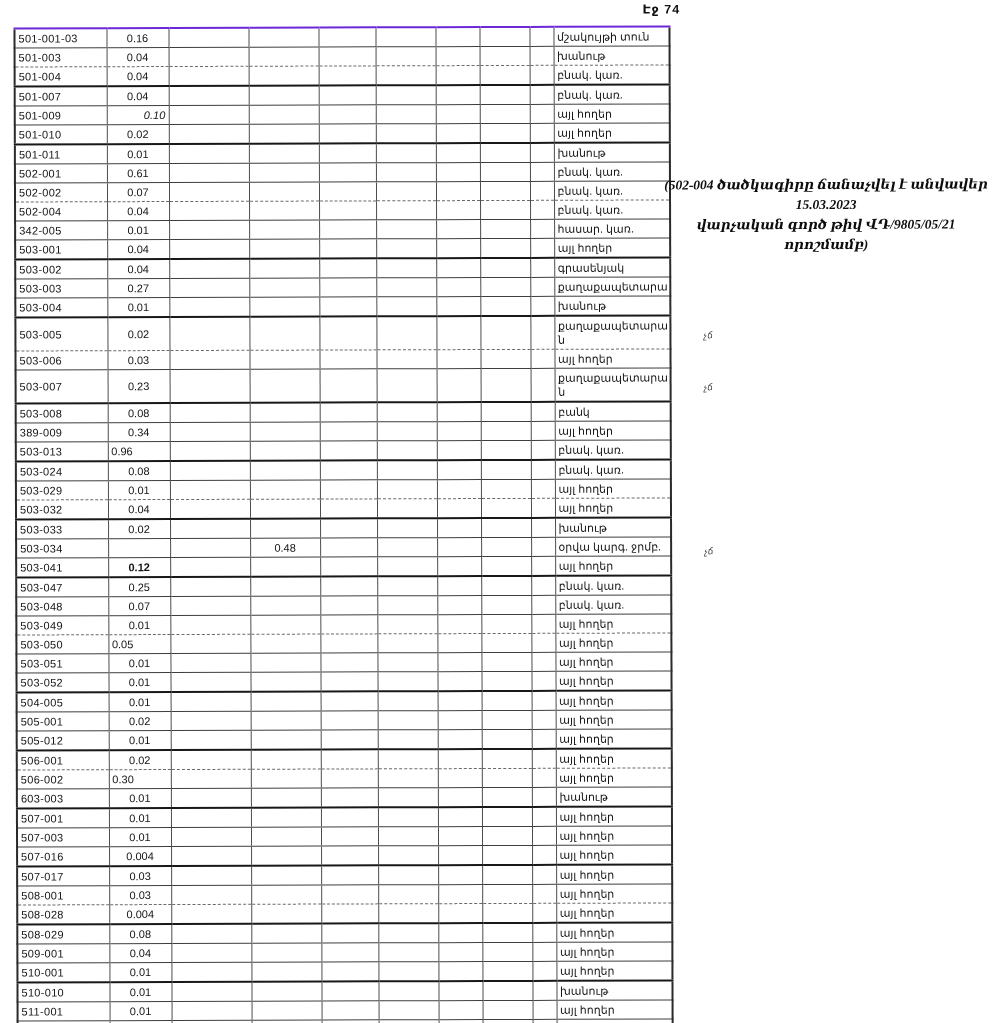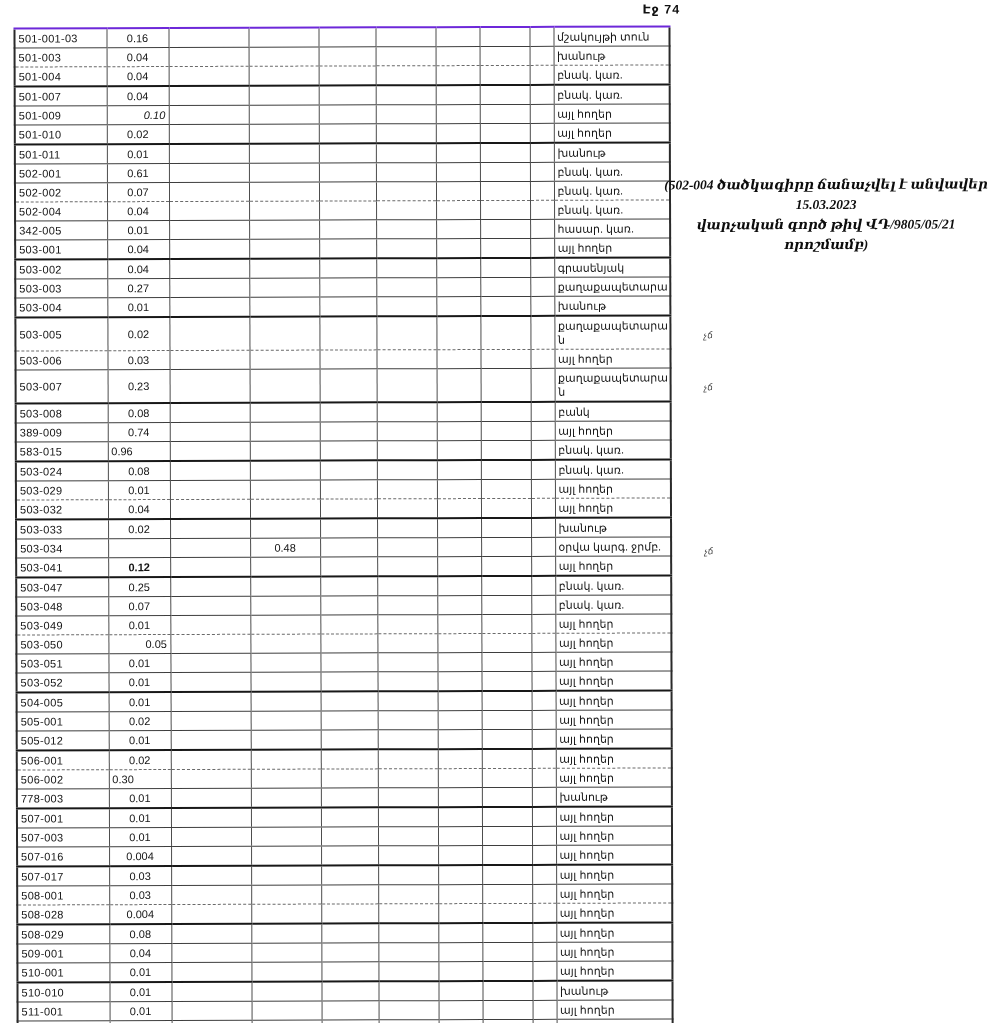--- a/index.html
+++ b/index.html
@@ -293,32 +293,32 @@
           <td class="c3" style="text-align: center;"></td>
           <td class="c4"></td>
           <td class="c5"></td>
           <td class="c6"></td>
           <td class="c7"></td>
           <td class="c8"></td>
           <td class="c9"><span class="desc-text">բանկ</span></td>
         </tr>
         <tr>
           <td class="c0">389-009</td>
-          <td class="c1" style="text-align: center;">0.74</td>
-          <td class="c2"></td>
-          <td class="c3" style="text-align: center;"></td>
-          <td class="c4"></td>
-          <td class="c5"></td>
-          <td class="c6"></td>
-          <td class="c7"></td>
-          <td class="c8"></td>
-          <td class="c9"><span class="desc-text">այլ հողեր</span></td>
-        </tr>
-        <tr>
-          <td class="c0">583-015</td>
+          <td class="c1" style="text-align: center;">0.34</td>
+          <td class="c2"></td>
+          <td class="c3" style="text-align: center;"></td>
+          <td class="c4"></td>
+          <td class="c5"></td>
+          <td class="c6"></td>
+          <td class="c7"></td>
+          <td class="c8"></td>
+          <td class="c9"><span class="desc-text">այլ հողեր</span></td>
+        </tr>
+        <tr>
+          <td class="c0">503-013</td>
           <td class="c1" style="text-align: left;">0.96</td>
           <td class="c2"></td>
           <td class="c3" style="text-align: center;"></td>
           <td class="c4"></td>
           <td class="c5"></td>
           <td class="c6"></td>
           <td class="c7"></td>
           <td class="c8"></td>
           <td class="c9"><span class="desc-text">բնակ. կառ.</span></td>
         </tr>
@@ -425,21 +425,21 @@
           <td class="c3" style="text-align: center;"></td>
           <td class="c4"></td>
           <td class="c5"></td>
           <td class="c6"></td>
           <td class="c7"></td>
           <td class="c8"></td>
           <td class="c9"><span class="desc-text">այլ հողեր</span></td>
         </tr>
         <tr>
           <td class="c0">503-050</td>
-          <td class="c1" style="text-align: right; margin-left: 48px;">0.05</td>
+          <td class="c1" style="text-align: left; margin-left: 48px;">0.05</td>
           <td class="c2"></td>
           <td class="c3" style="text-align: center;"></td>
           <td class="c4"></td>
           <td class="c5"></td>
           <td class="c6"></td>
           <td class="c7"></td>
           <td class="c8"></td>
           <td class="c9"><span class="desc-text">այլ հողեր</span></td>
         </tr>
         <tr>
@@ -520,21 +520,21 @@
           <td class="c2"></td>
           <td class="c3" style="text-align: center;"></td>
           <td class="c4"></td>
           <td class="c5"></td>
           <td class="c6"></td>
           <td class="c7"></td>
           <td class="c8"></td>
           <td class="c9"><span class="desc-text">այլ հողեր</span></td>
         </tr>
         <tr>
-          <td class="c0">778-003</td>
+          <td class="c0">603-003</td>
           <td class="c1" style="text-align: center;">0.01</td>
           <td class="c2"></td>
           <td class="c3" style="text-align: center;"></td>
           <td class="c4"></td>
           <td class="c5"></td>
           <td class="c6"></td>
           <td class="c7"></td>
           <td class="c8"></td>
           <td class="c9"><span class="desc-text">խանութ</span></td>
         </tr>

